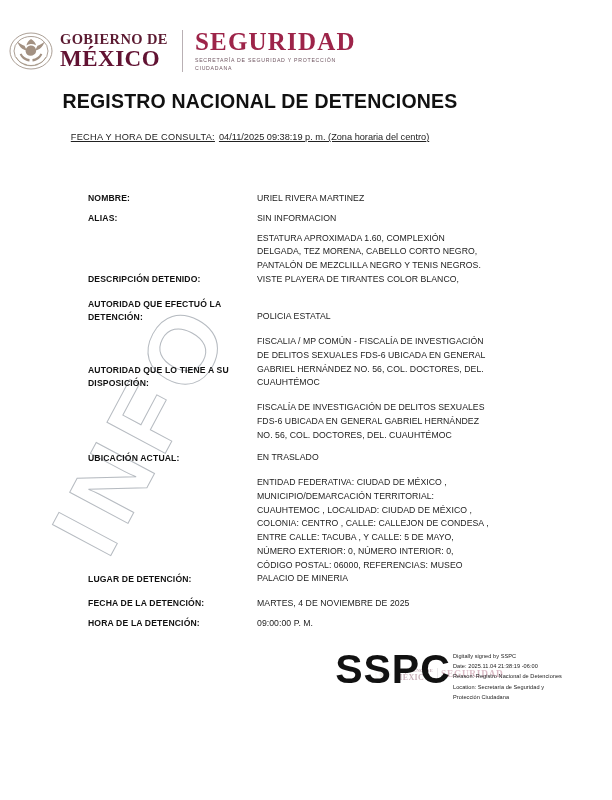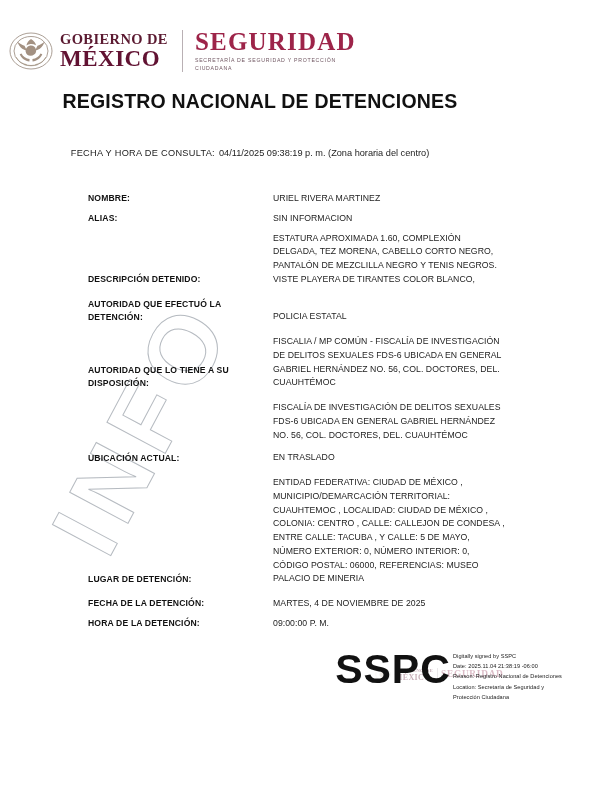--- a/index.html
+++ b/index.html
@@ -130,26 +130,27 @@
     font-size: 19.5px;
     font-weight: 700;
     letter-spacing: 0.2px;
     color: #111;
     z-index: 5;
   }
 
   .consulta {
     position: absolute;
     left: 0;
-    top: 148px;
+    top: 132px;
     width: 500px;
     text-align: center;
     font-size: 9.2px;
     color: #222;
     z-index: 5;
+    text-decoration: underline;
   }
   .consulta .c-label { letter-spacing: 0.3px; }
   .consulta .c-value { margin-left: 4px; }
 
   
   .fields {
     position: absolute;
     left: 88px;
     top: 192px;
     width: 480px;
@@ -163,21 +164,21 @@
   .row.tight { margin-bottom: 6px; }
   .row.gap-med { margin-bottom: 11px; align-items: flex-end; }
   .label {
     width: 165px;
     flex: none;
     font-size: 8.6px;
     font-weight: 700;
     letter-spacing: 0.15px;
     line-height: 1.55;
     color: #111;
-    padding-right: 20px;
+    padding-right: 4px;
   }
   .value {
     flex: 1;
     font-size: 8.7px;
     line-height: 1.58;
     color: #222;
     letter-spacing: 0.05px;
   }
   .value .ln { display: block; }
   .value .ln.spaced { margin-top: 9px; }

